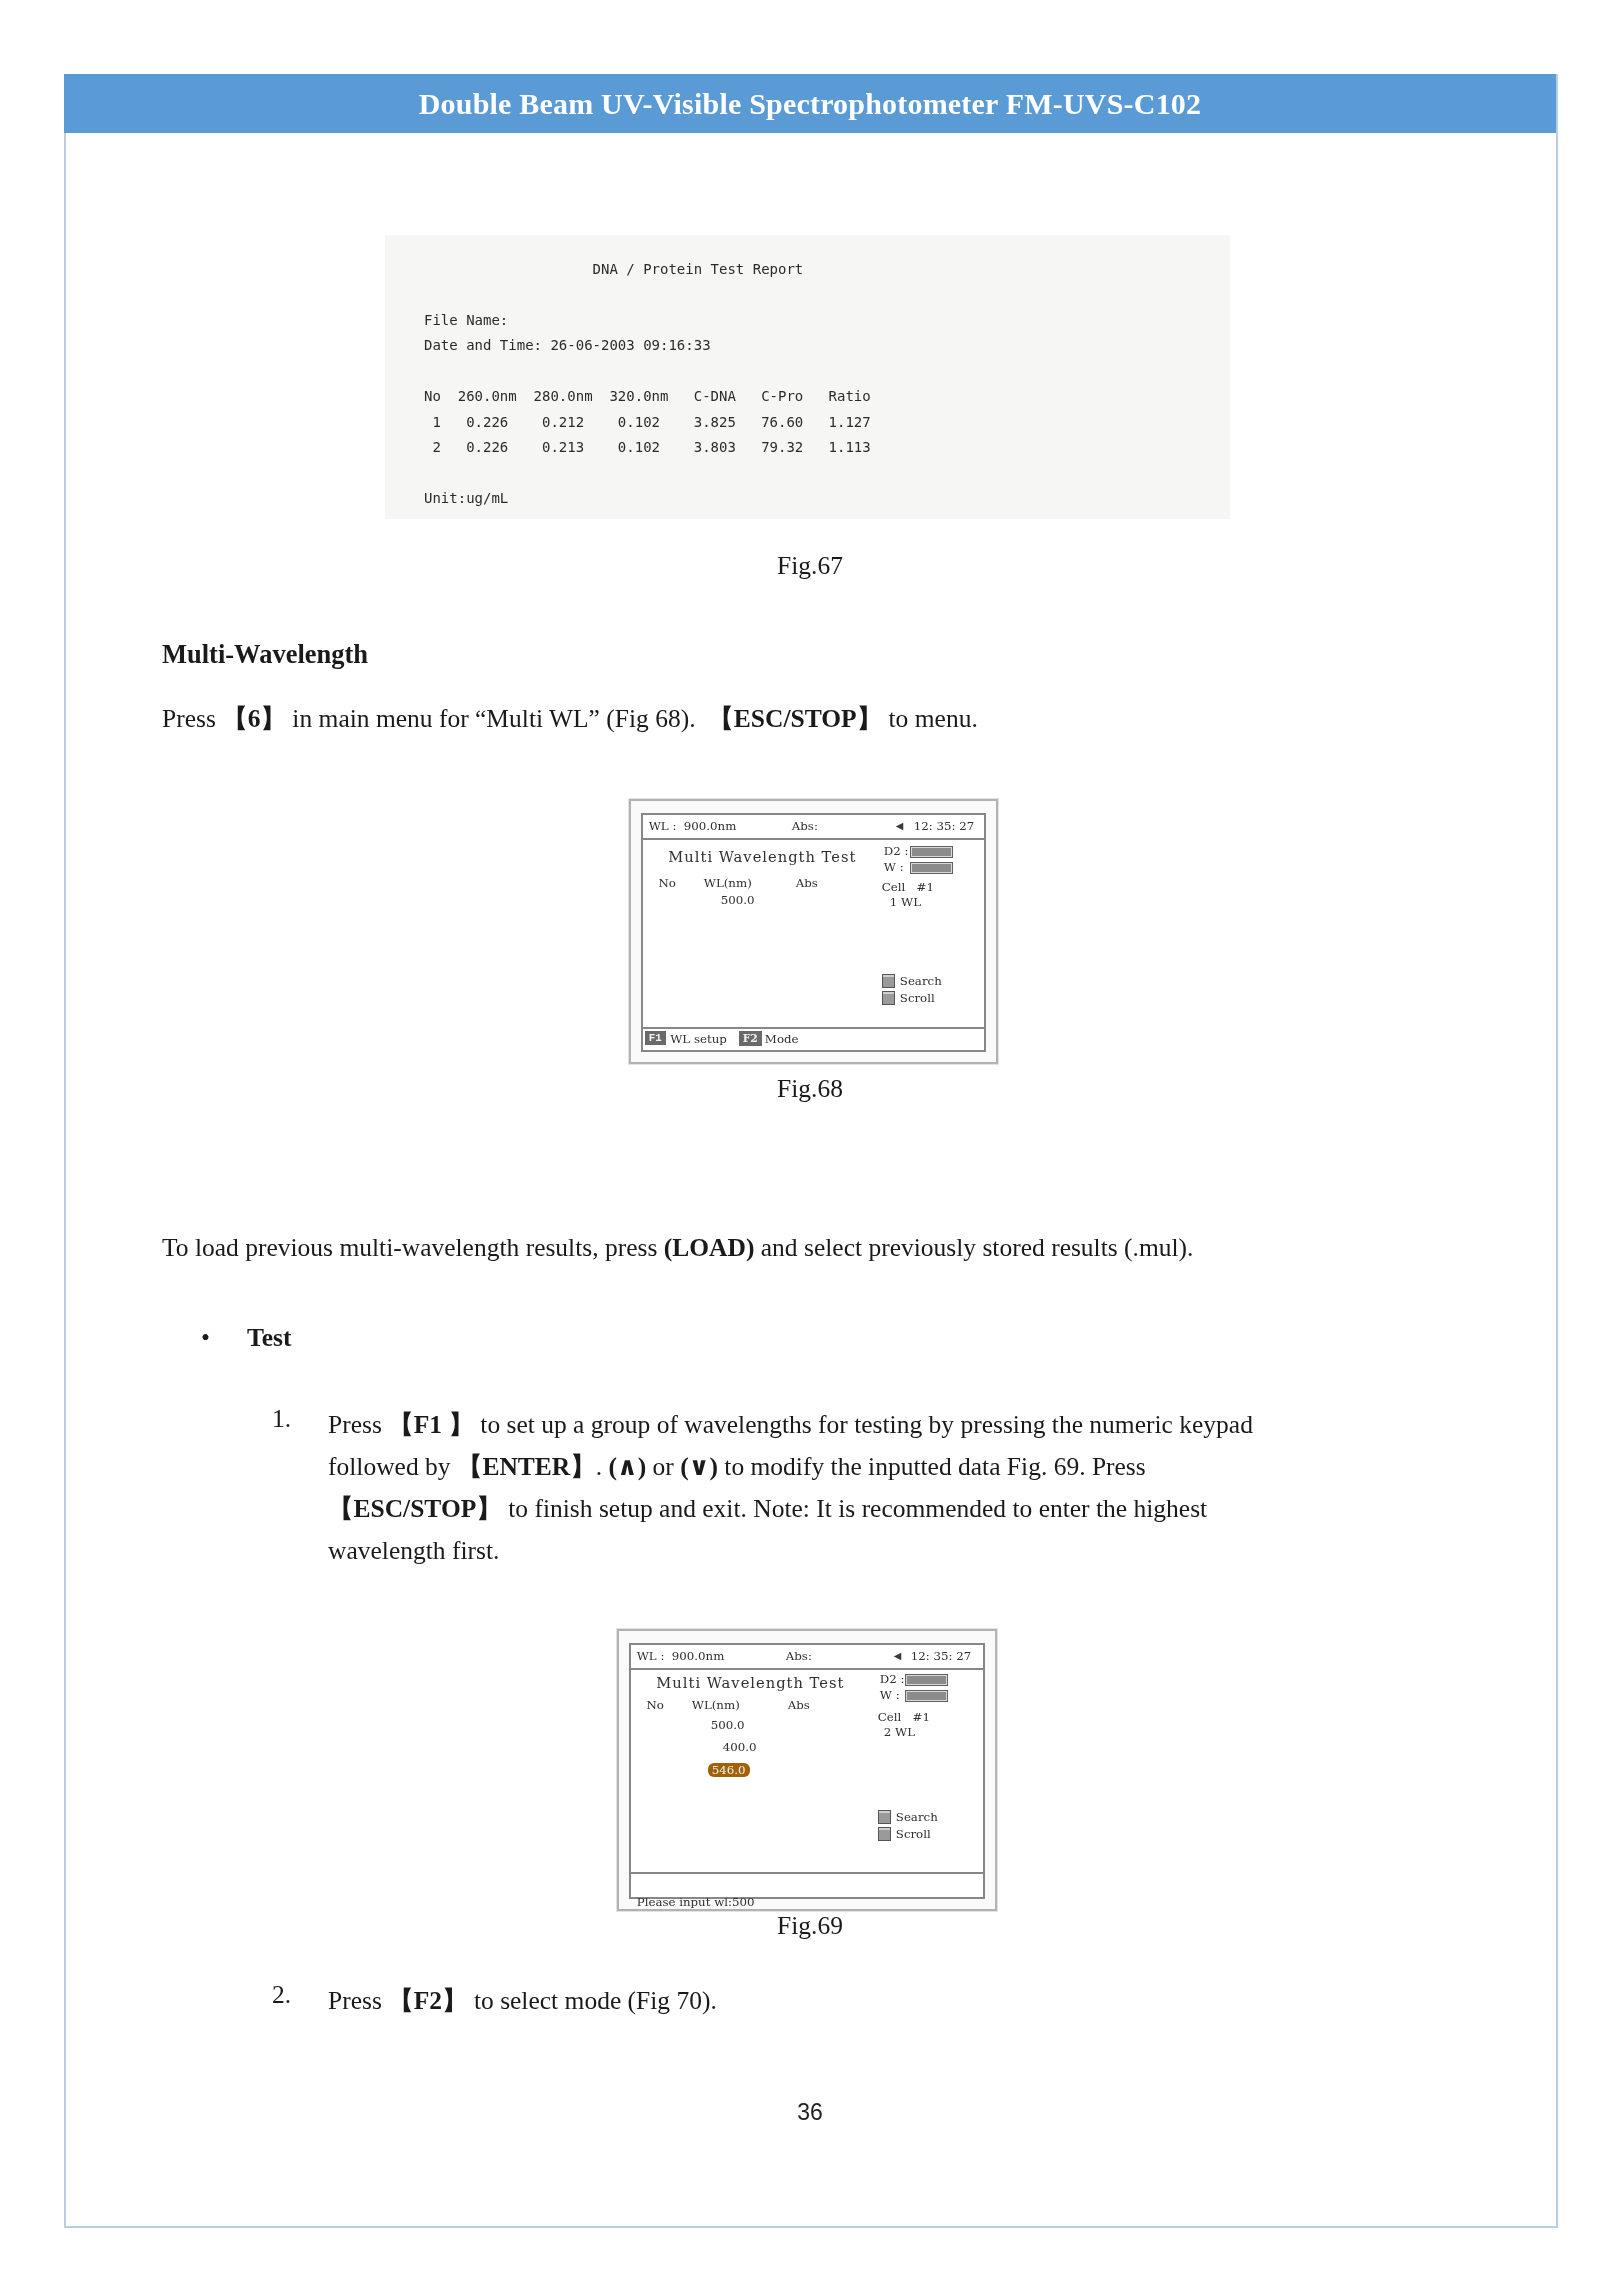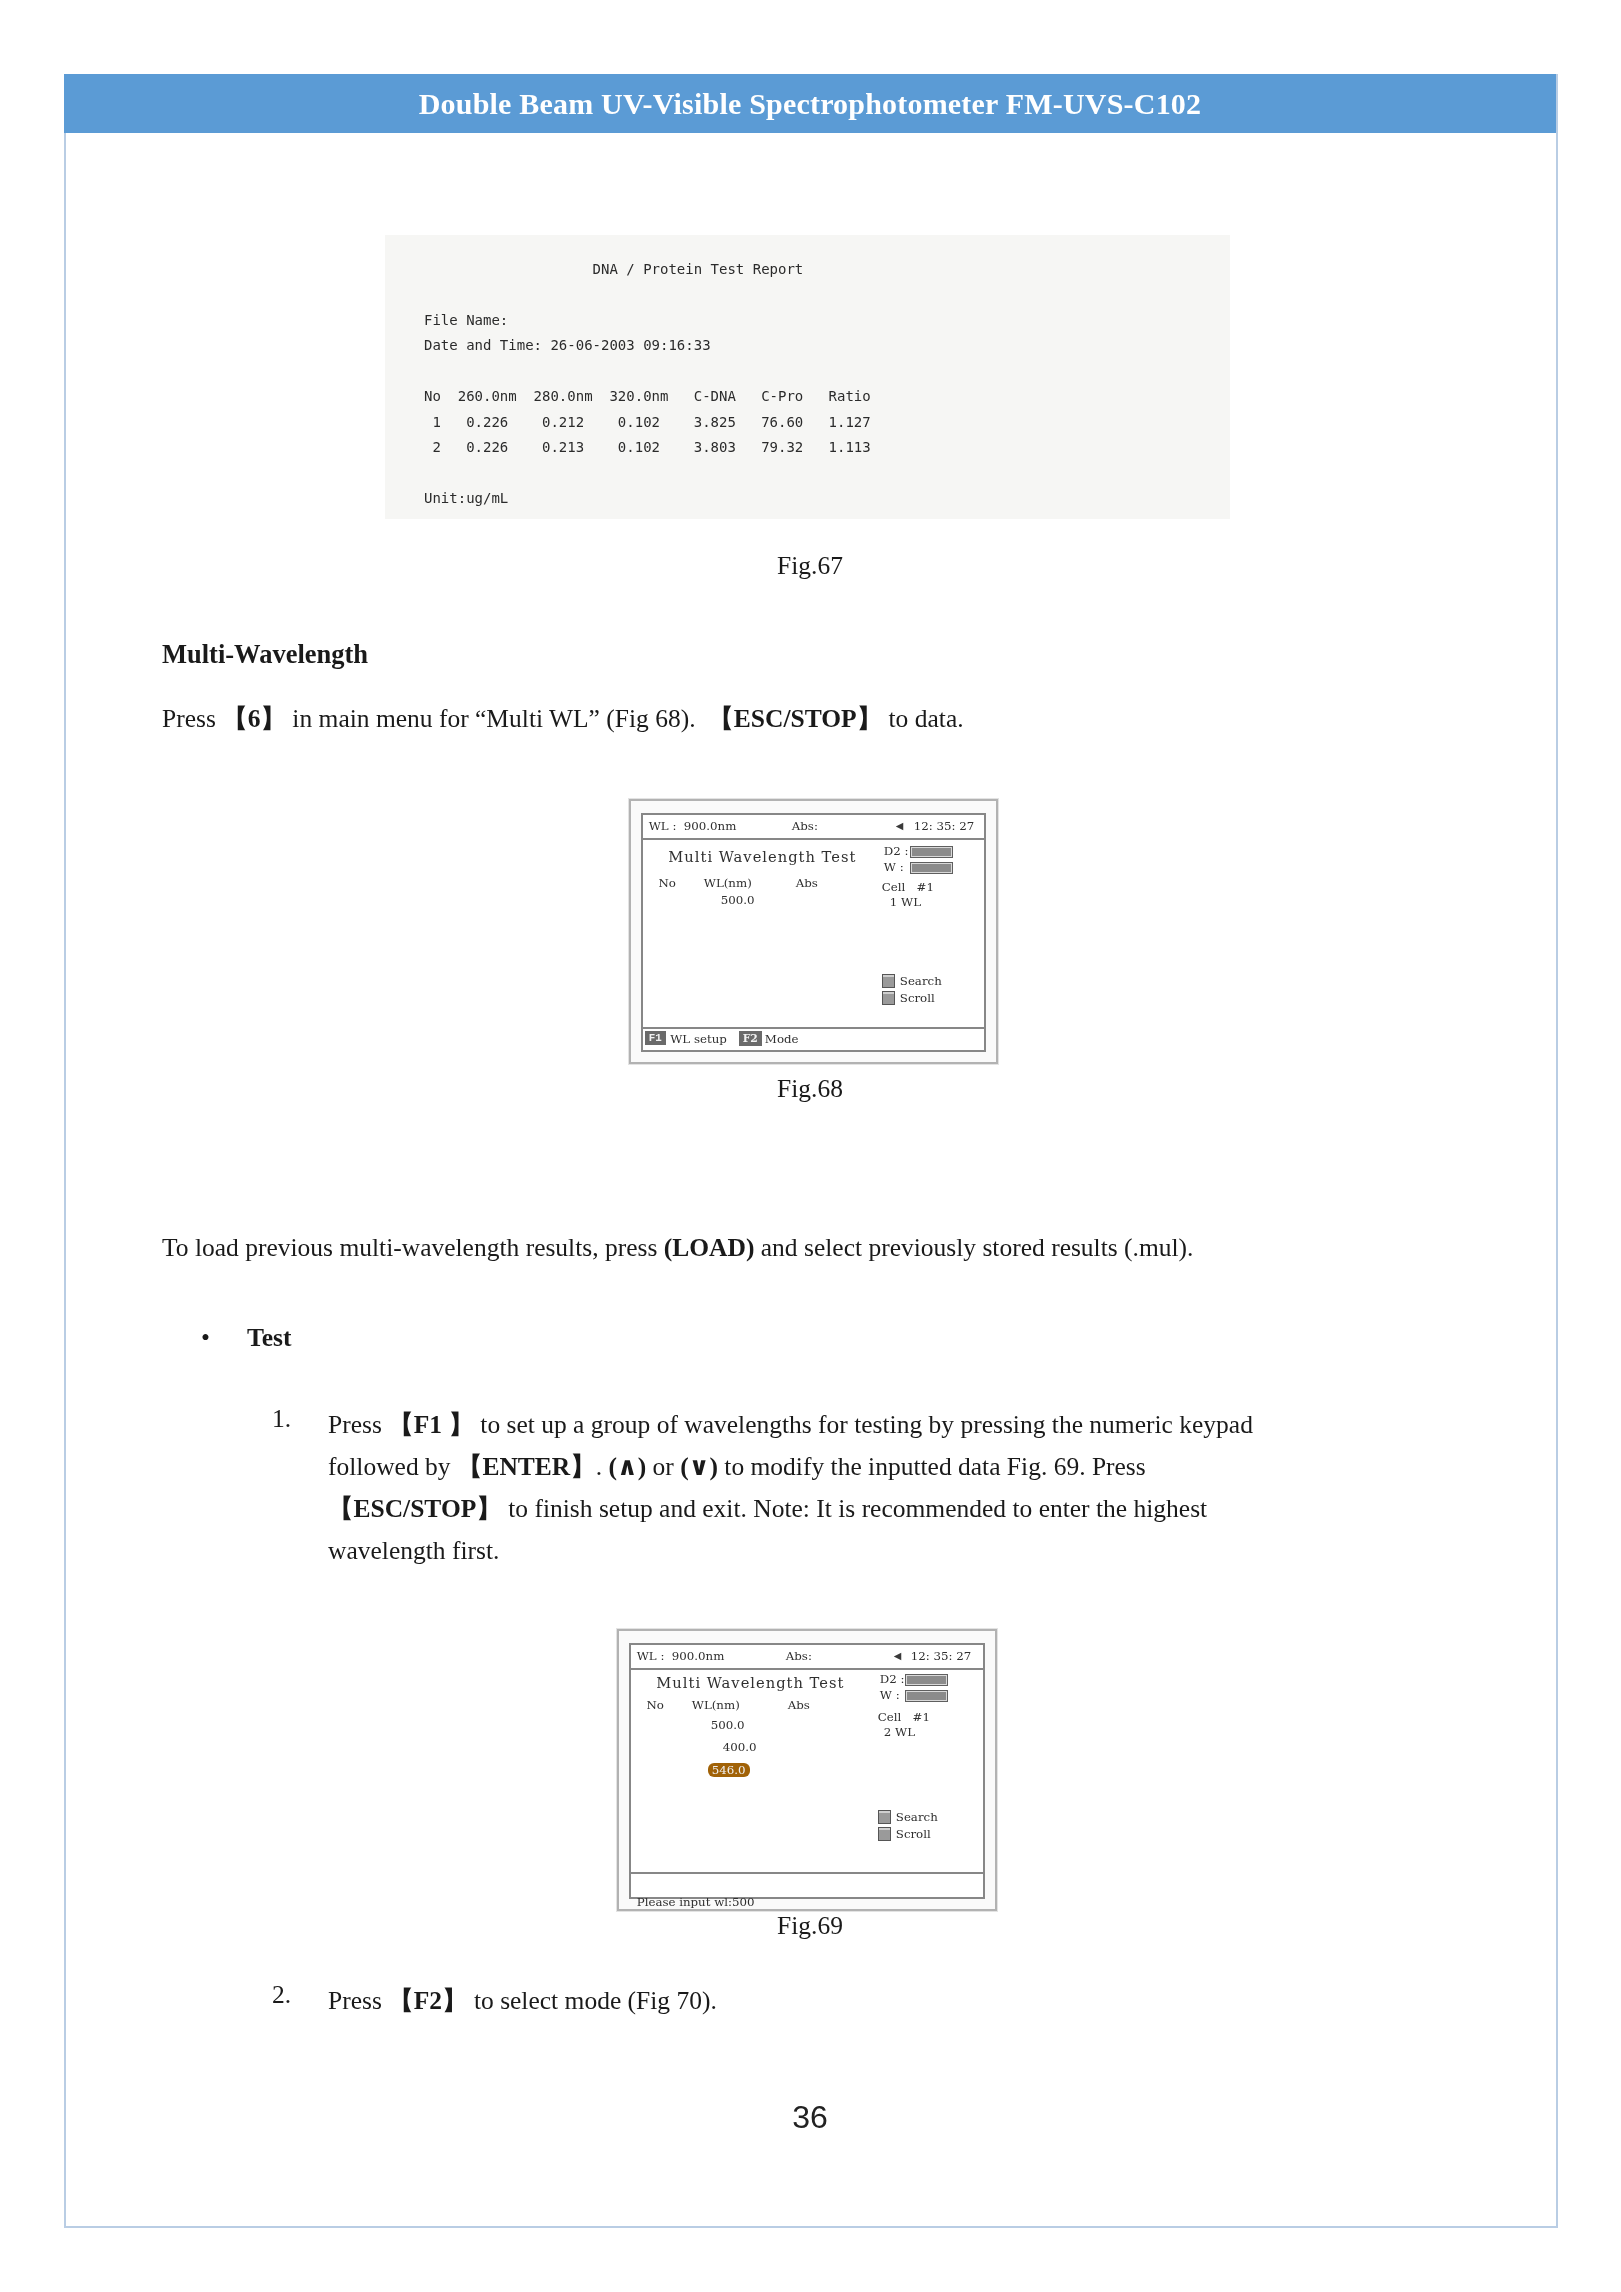--- a/index.html
+++ b/index.html
@@ -15,21 +15,21 @@
 
   .caption{position:absolute;left:64px;width:1492px;text-align:center;font-size:25.5px;}
   .h1{position:absolute;left:162px;font-weight:bold;font-size:26.5px;}
   .bodyline{position:absolute;left:162px;font-size:25.5px;}
   .para{position:absolute;left:162px;width:1132px;font-size:25.5px;line-height:42px;}
   .b{font-weight:bold;}
   .bullet-dot{position:absolute;left:201px;font-size:25.5px;}
   .bullet-label{position:absolute;left:247px;font-weight:bold;font-size:25.5px;}
   .stepnum{position:absolute;left:272px;font-size:25.5px;}
   .steptext{position:absolute;left:328px;width:943px;font-size:25.5px;line-height:42px;}
-  .pagenum{position:absolute;left:64px;top:2099px;width:1492px;text-align:center;font-family:"Liberation Sans","DejaVu Sans",sans-serif;font-size:32px;color:#222;}
+  .pagenum{position:absolute;left:64px;top:2099px;width:1492px;text-align:center;font-family:"Liberation Sans","DejaVu Sans",sans-serif;font-size:23px;color:#222;}
 
   
   .lcd{position:absolute;border:2px solid #b2b2b2;background:#fafafa;box-shadow:0 0 0 1px #e3e3e3;}
   .screen{position:absolute;left:9.8px;top:11.8px;right:9.8px;bottom:9.8px;border:2px solid #878787;background:#fff;font-family:"DejaVu Serif","DejaVu Sans",serif;font-size:11.8px;color:#2f2f2f;text-align:center;}
   .scr-abs{position:absolute;}
   .statusbar{position:absolute;left:0;top:0;right:0;height:23.5px;border-bottom:2px solid #878787;}
   .lcd-title{font-size:14.7px;letter-spacing:1px;}
   .lvl{position:absolute;width:41px;height:9.8px;border:1px solid #5f5f5f;background:#8b8b8b;box-shadow:inset 0 0 0 1px #d9d9d9;}
   .keyicon{position:absolute;width:10.8px;height:12.7px;background:#9a9a9a;border:1px solid #555;box-shadow:inset 0 2px 0 #cfcfcf;}
   .fnbar{position:absolute;left:0;right:0;bottom:0;height:21.6px;border-top:2px solid #878787;background:#fff;}
@@ -55,21 +55,21 @@
 No  260.0nm  280.0nm  320.0nm   C-DNA   C-Pro   Ratio
  1   0.226    0.212    0.102    3.825   76.60   1.127
  2   0.226    0.213    0.102    3.803   79.32   1.113
 
 Unit:ug/mL</pre>
 </div>
 <div class="caption" style="top:551px;" data-bind="captions.fig67">Fig.67</div>
 
 <div class="h1" style="top:639px;" data-bind="multi_wavelength.heading">Multi-Wavelength</div>
 
-<div class="bodyline" style="top:701px;"><span data-bind="multi_wavelength.intro.s1">Press </span><span class="b" data-bind="multi_wavelength.intro.s2">【6】</span><span data-bind="multi_wavelength.intro.s3"> in main menu for “Multi WL” (Fig 68).  </span><span class="b" data-bind="multi_wavelength.intro.s4">【ESC/STOP】</span><span data-bind="multi_wavelength.intro.s5"> to data.</span></div>
+<div class="bodyline" style="top:701px;"><span data-bind="multi_wavelength.intro.s1">Press </span><span class="b" data-bind="multi_wavelength.intro.s2">【6】</span><span data-bind="multi_wavelength.intro.s3"> in main menu for “Multi WL” (Fig 68).  </span><span class="b" data-bind="multi_wavelength.intro.s4">【ESC/STOP】</span><span data-bind="multi_wavelength.intro.s5"> to menu.</span></div>
 
 <div class="lcd" style="left:629px;top:799px;width:365px;height:261px;">
   <div class="screen">
     <div class="statusbar">
       <span class="scr-abs" style="left:5.9px;top:3.9px;" data-bind="fig68.status.wl_label">WL :</span>
       <span class="scr-abs" style="left:41px;top:3.9px;" data-bind="fig68.status.wl_value">900.0nm</span>
       <span class="scr-abs" style="left:149px;top:3.9px;" data-bind="fig68.status.abs_label">Abs:</span>
       <span class="scr-abs speaker" style="left:253px;top:4.9px;">◀</span>
       <span class="scr-abs" style="left:271px;top:3.9px;" data-bind="fig68.status.time">12: 35: 27</span>
     </div>

